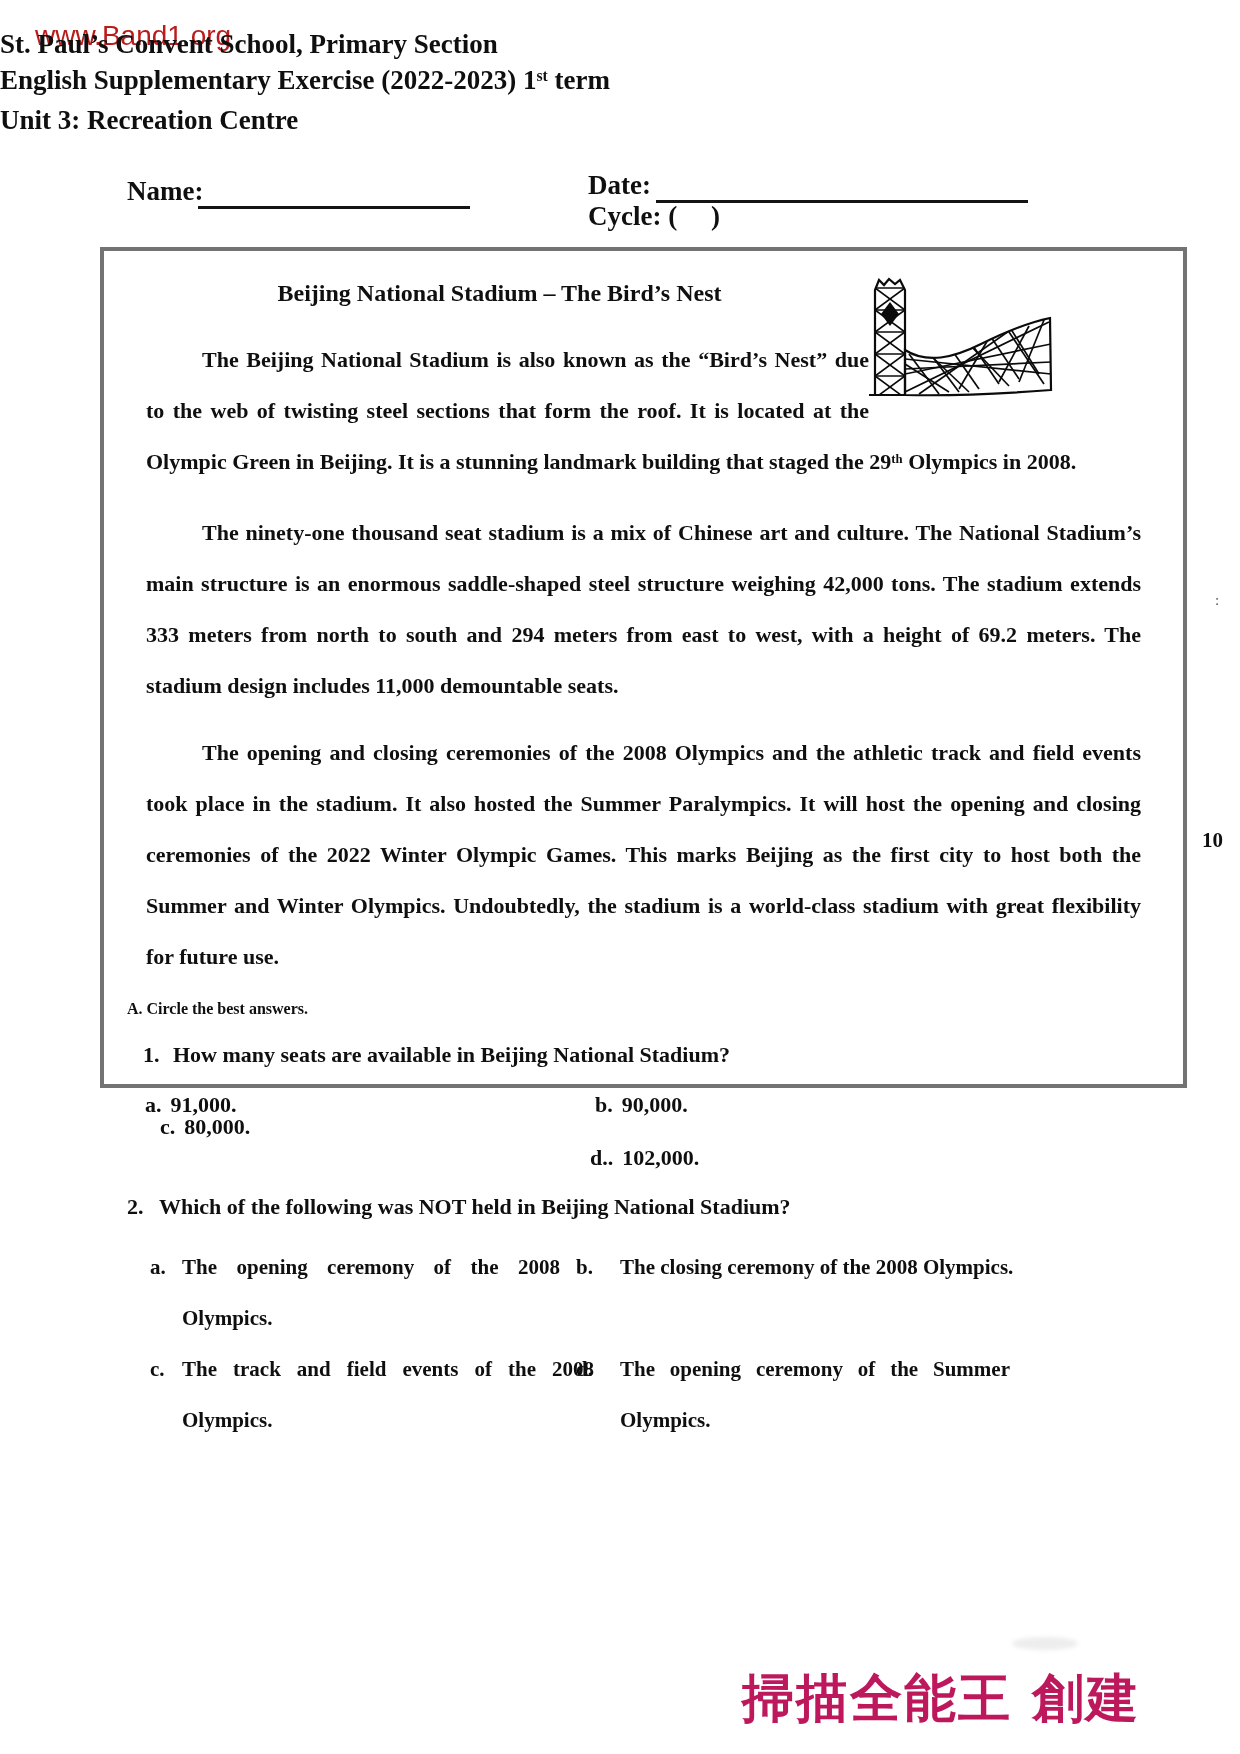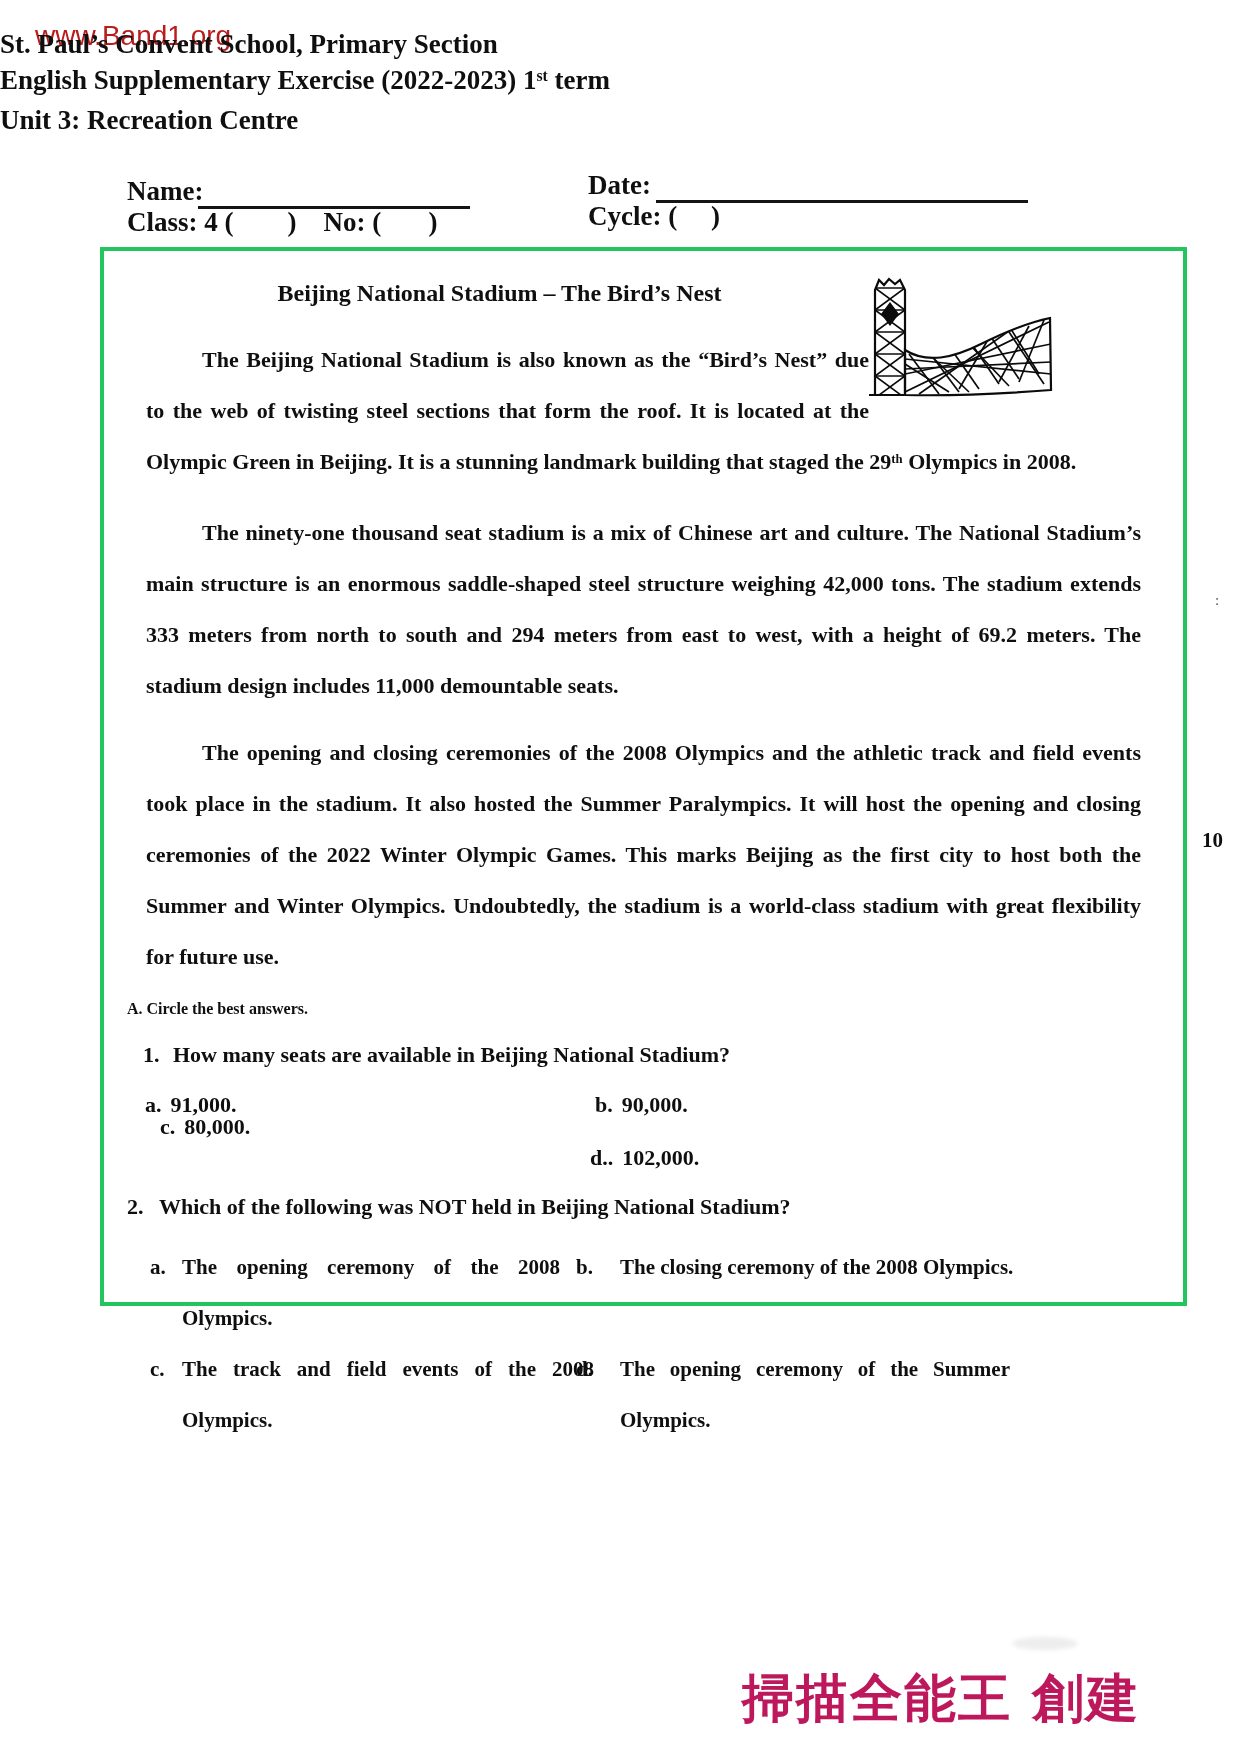--- a/index.html
+++ b/index.html
@@ -5,22 +5,22 @@
   html,body{margin:0;padding:0;background:#9a9a9a;}
   .page{position:relative;width:1240px;height:1754px;background:#ffffff;overflow:hidden;
         font-family:"Liberation Serif",serif;color:#0f0f0f;}
   .site{position:absolute;left:35px;top:20px;font-family:"Liberation Sans",sans-serif;
         font-size:28px;color:#b91c1c;}
   .hdr{position:absolute;left:0;top:26px;width:1158px;
        font-weight:bold;font-size:27px;line-height:36px;}
   .sup{font-size:0.58em;position:relative;top:-0.5em;}
   .lbl{position:absolute;font-weight:bold;font-size:27px;white-space:pre;}
   .uline{position:absolute;border-bottom:3px solid #141414;height:28px;}
-  .pbox{position:absolute;left:100px;top:247px;width:1087px;height:1059px;
-        border:4px solid #22c55e;box-sizing:border-box;padding:17px 26px 0 26px;}
+  .pbox{position:absolute;left:100px;top:247px;width:1087px;height:841px;
+        border:4px solid #737373;box-sizing:border-box;padding:17px 26px 0 26px;}
   .stadium{float:right;width:288px;height:140px;}
   .stadium svg{display:block;}
   .ptitle{font-size:24px;font-weight:bold;text-align:center;line-height:50px;height:50px;}
   .para{font-size:22px;font-weight:bold;line-height:51px;text-align:justify;
         text-indent:56px;margin:16px;}
   .heading{position:absolute;left:127px;top:1000px;font-size:16px;font-weight:bold;}
   .q{position:absolute;display:flex;font-size:22px;font-weight:bold;}
   .qnum{flex:0 0 30px;}
   .opt1{position:absolute;font-size:22px;font-weight:bold;}
   .opt1 .mk{margin-right:9px;}
@@ -45,21 +45,20 @@
   <div class="hdr">
     <div>St. Paul’s Convent School, Primary Section</div>
     <div><span>English Supplementary Exercise (2022-2023) 1</span><span class="sup">st</span><span> term</span></div>
     <div>Unit 3: Recreation Centre</div>
   </div>
 
   <span class="lbl" style="left:127px;top:176px;">Name:</span>
   <span class="uline" style="left:198px;top:178px;width:272px;"></span>
   <span class="lbl" style="left:588px;top:170px;">Date:</span>
   <span class="uline" style="left:656px;top:172px;width:372px;"></span>
-  <span class="lbl" style="left:127px;top:207px;">Class: 4 (        )    No: (       )</span>
   <span class="lbl" style="left:588px;top:201px;">Cycle: (     )</span>
 
   <span class="stray">:</span>
   <span class="pagenum">10</span>
 
   <div class="pbox">
     <div class="stadium">
       <svg width="185" height="134" viewBox="0 0 185 134" style="margin-top:6px;">
         <defs>
           <clipPath id="towerClip">

